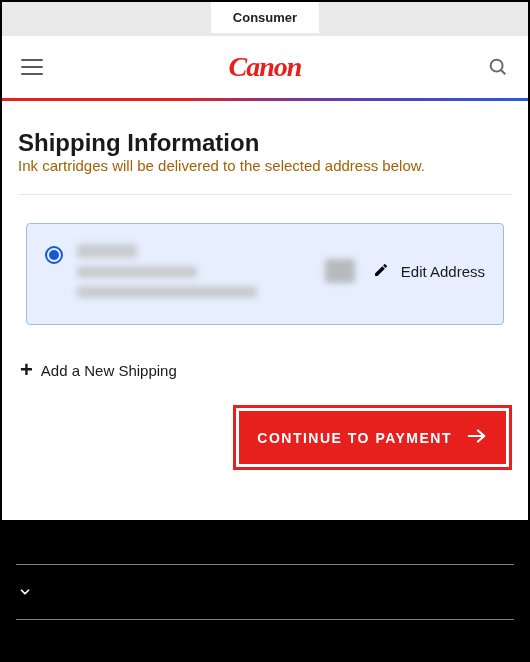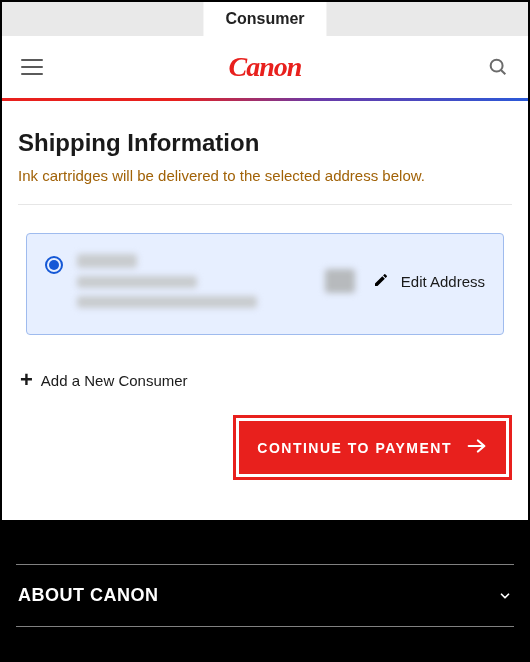--- a/index.html
+++ b/index.html
@@ -1,37 +1,37 @@
 <!DOCTYPE html>
 <html><head>
 <meta charset="utf-8">
 <style>
   * { box-sizing: border-box; margin: 0; padding: 0; }
   html, body { width: 530px; height: 662px; font-family: -apple-system, BlinkMacSystemFont, "Segoe UI", Arial, sans-serif; background: #fff; }
   .outer { width: 530px; height: 662px; border: 2px solid #000; position: relative; overflow: hidden; background:#fff; }
 
   
   .topbar { background: #e9e9e9; height: 34px; position: relative; }
-  .tab { position: absolute; left: 50%; transform: translateX(-50%); top: 0; background: #fff; padding: 8px 22px; font-size: 16px; font-weight: 700; color: #222; }
+  .tab { position: absolute; left: 50%; transform: translateX(-50%); top: 0; background: #fff; padding: 8px 22px; font-size: 13px; font-weight: 700; color: #222; }
 
   
   .header { height: 62px; display: flex; align-items: center; justify-content: space-between; padding: 0 19px; background:#fff; }
   .hamburger { width: 22px; height: 16px; position: relative; cursor: pointer; }
   .hamburger span { position: absolute; left: 0; right: 0; height: 2px; background: #5a5a5a; border-radius: 1px; }
   .hamburger span:nth-child(1){ top:0; }
   .hamburger span:nth-child(2){ top:7px; }
   .hamburger span:nth-child(3){ top:14px; }
   .logo { font-family: Georgia, "Times New Roman", serif; font-size: 28px; font-weight: 700; font-style: italic; color: #e8201d; letter-spacing: -1px; }
   .search { width: 22px; height: 22px; color: #6b6b6b; }
 
   .gradient-line { height: 3px; background: linear-gradient(90deg, #e8201d 0%, #e8201d 33%, #6a3aa8 60%, #2a59d8 100%); }
 
   
   .content { padding: 28px 16px 20px 16px; }
-  .h1 { font-size: 24px; font-weight: 700; color: #1a1a1a; margin-bottom: 10px; }
+  .h1 { font-size: 24px; font-weight: 700; color: #1a1a1a; }
   .sub { font-size: 15px; color: #a16207; margin-bottom: 20px; }
   .divider { height: 1px; background: #e6e6e6; margin-bottom: 28px; }
 
   
   .addr-card { border: 1px solid #9fbbee; background: #e7efff; border-radius: 4px; padding: 20px 18px 26px 18px; display: flex; align-items: center; gap: 14px; margin: 0 8px 34px 8px; }
   .radio { width: 18px; height: 18px; border: 2px solid #1558d6; border-radius: 50%; display:flex; align-items:center; justify-content:center; flex-shrink:0; margin-top:2px; align-self:flex-start;}
   .radio .dot { width: 10px; height: 10px; background: #1558d6; border-radius: 50%; }
   .addr-text { flex: 1; }
   .blur-line { height: 12px; border-radius: 3px; background: #c8cbce; filter: blur(3px); margin-bottom: 8px; }
   .bl1 { width: 60px; height:14px;}
@@ -101,42 +101,41 @@
           <svg viewBox="0 0 24 24" fill="#000">
               <path d="M3 17.25V21h3.75l11-11.03-3.75-3.75L3 17.25zM20.71 7.04a1 1 0 0 0 0-1.41l-2.34-2.34a1 1 0 0 0-1.41 0l-1.83 1.83 3.75 3.75 1.83-1.83z"></path>
             </svg>
         </span>
         <span>Edit Address</span>
       </div>
     </div>
 
     <div class="add-addr">
       <span class="plus">+</span>
-      <span>Add a New Consumer</span>
+      <span>Add a New Shipping</span>
     </div>
 
     <div class="cta-wrap">
       <div class="cta-outline">
         <button class="cta">
           <span>CONTINUE TO PAYMENT</span>
           <span>
             <svg viewBox="0 0 24 24" fill="none" stroke="#fff" stroke-width="2.4" stroke-linecap="round" stroke-linejoin="round">
               <line x1="3" y1="12" x2="19" y2="12"></line>
               <polyline points="13 6 20 12 13 18"></polyline>
             </svg>
           </span>
         </button>
       </div>
     </div>
   </div>
 
   <div class="footer">
     <div class="f-line"></div>
     <div class="f-row">
-      <div class="f-title">ABOUT CANON</div>
       <span class="chev">
         <svg viewBox="0 0 24 24" fill="none" stroke="#fff" stroke-width="3" stroke-linecap="round" stroke-linejoin="round">
           <polyline points="6 9 12 15 18 9"></polyline>
         </svg>
       </span>
     </div>
     <div class="f-line"></div>
   </div>
 
 </div>

